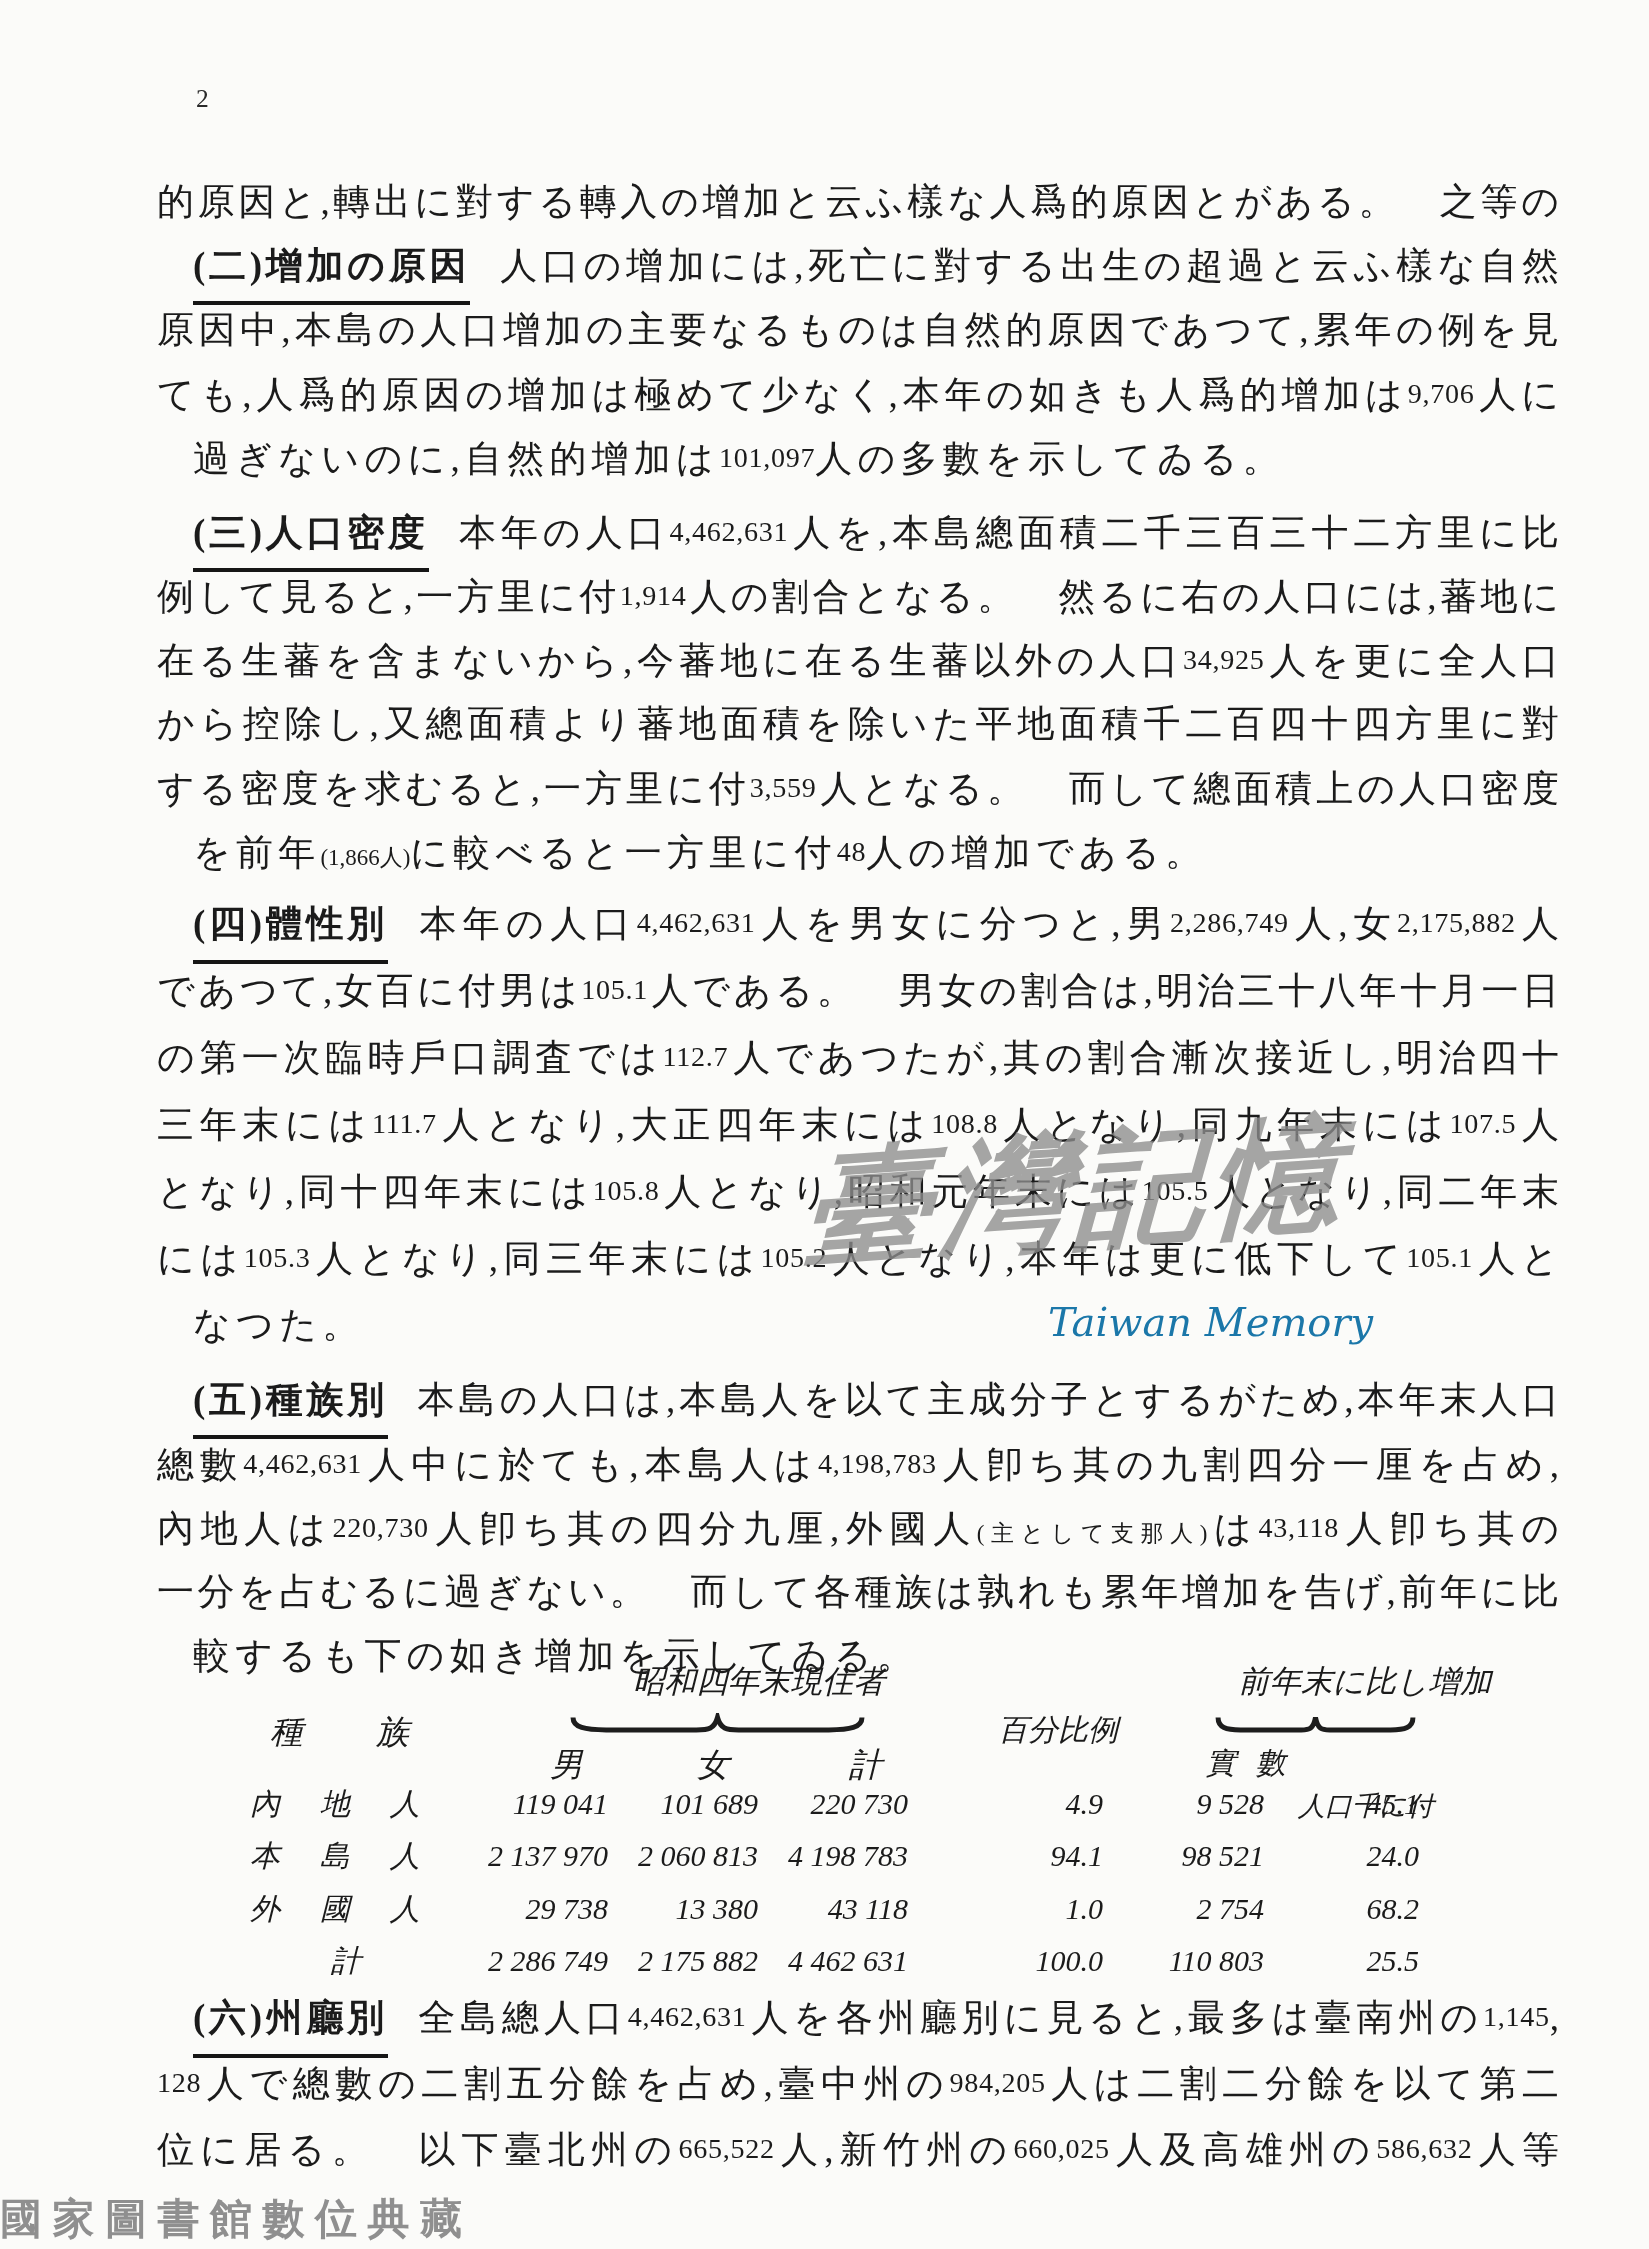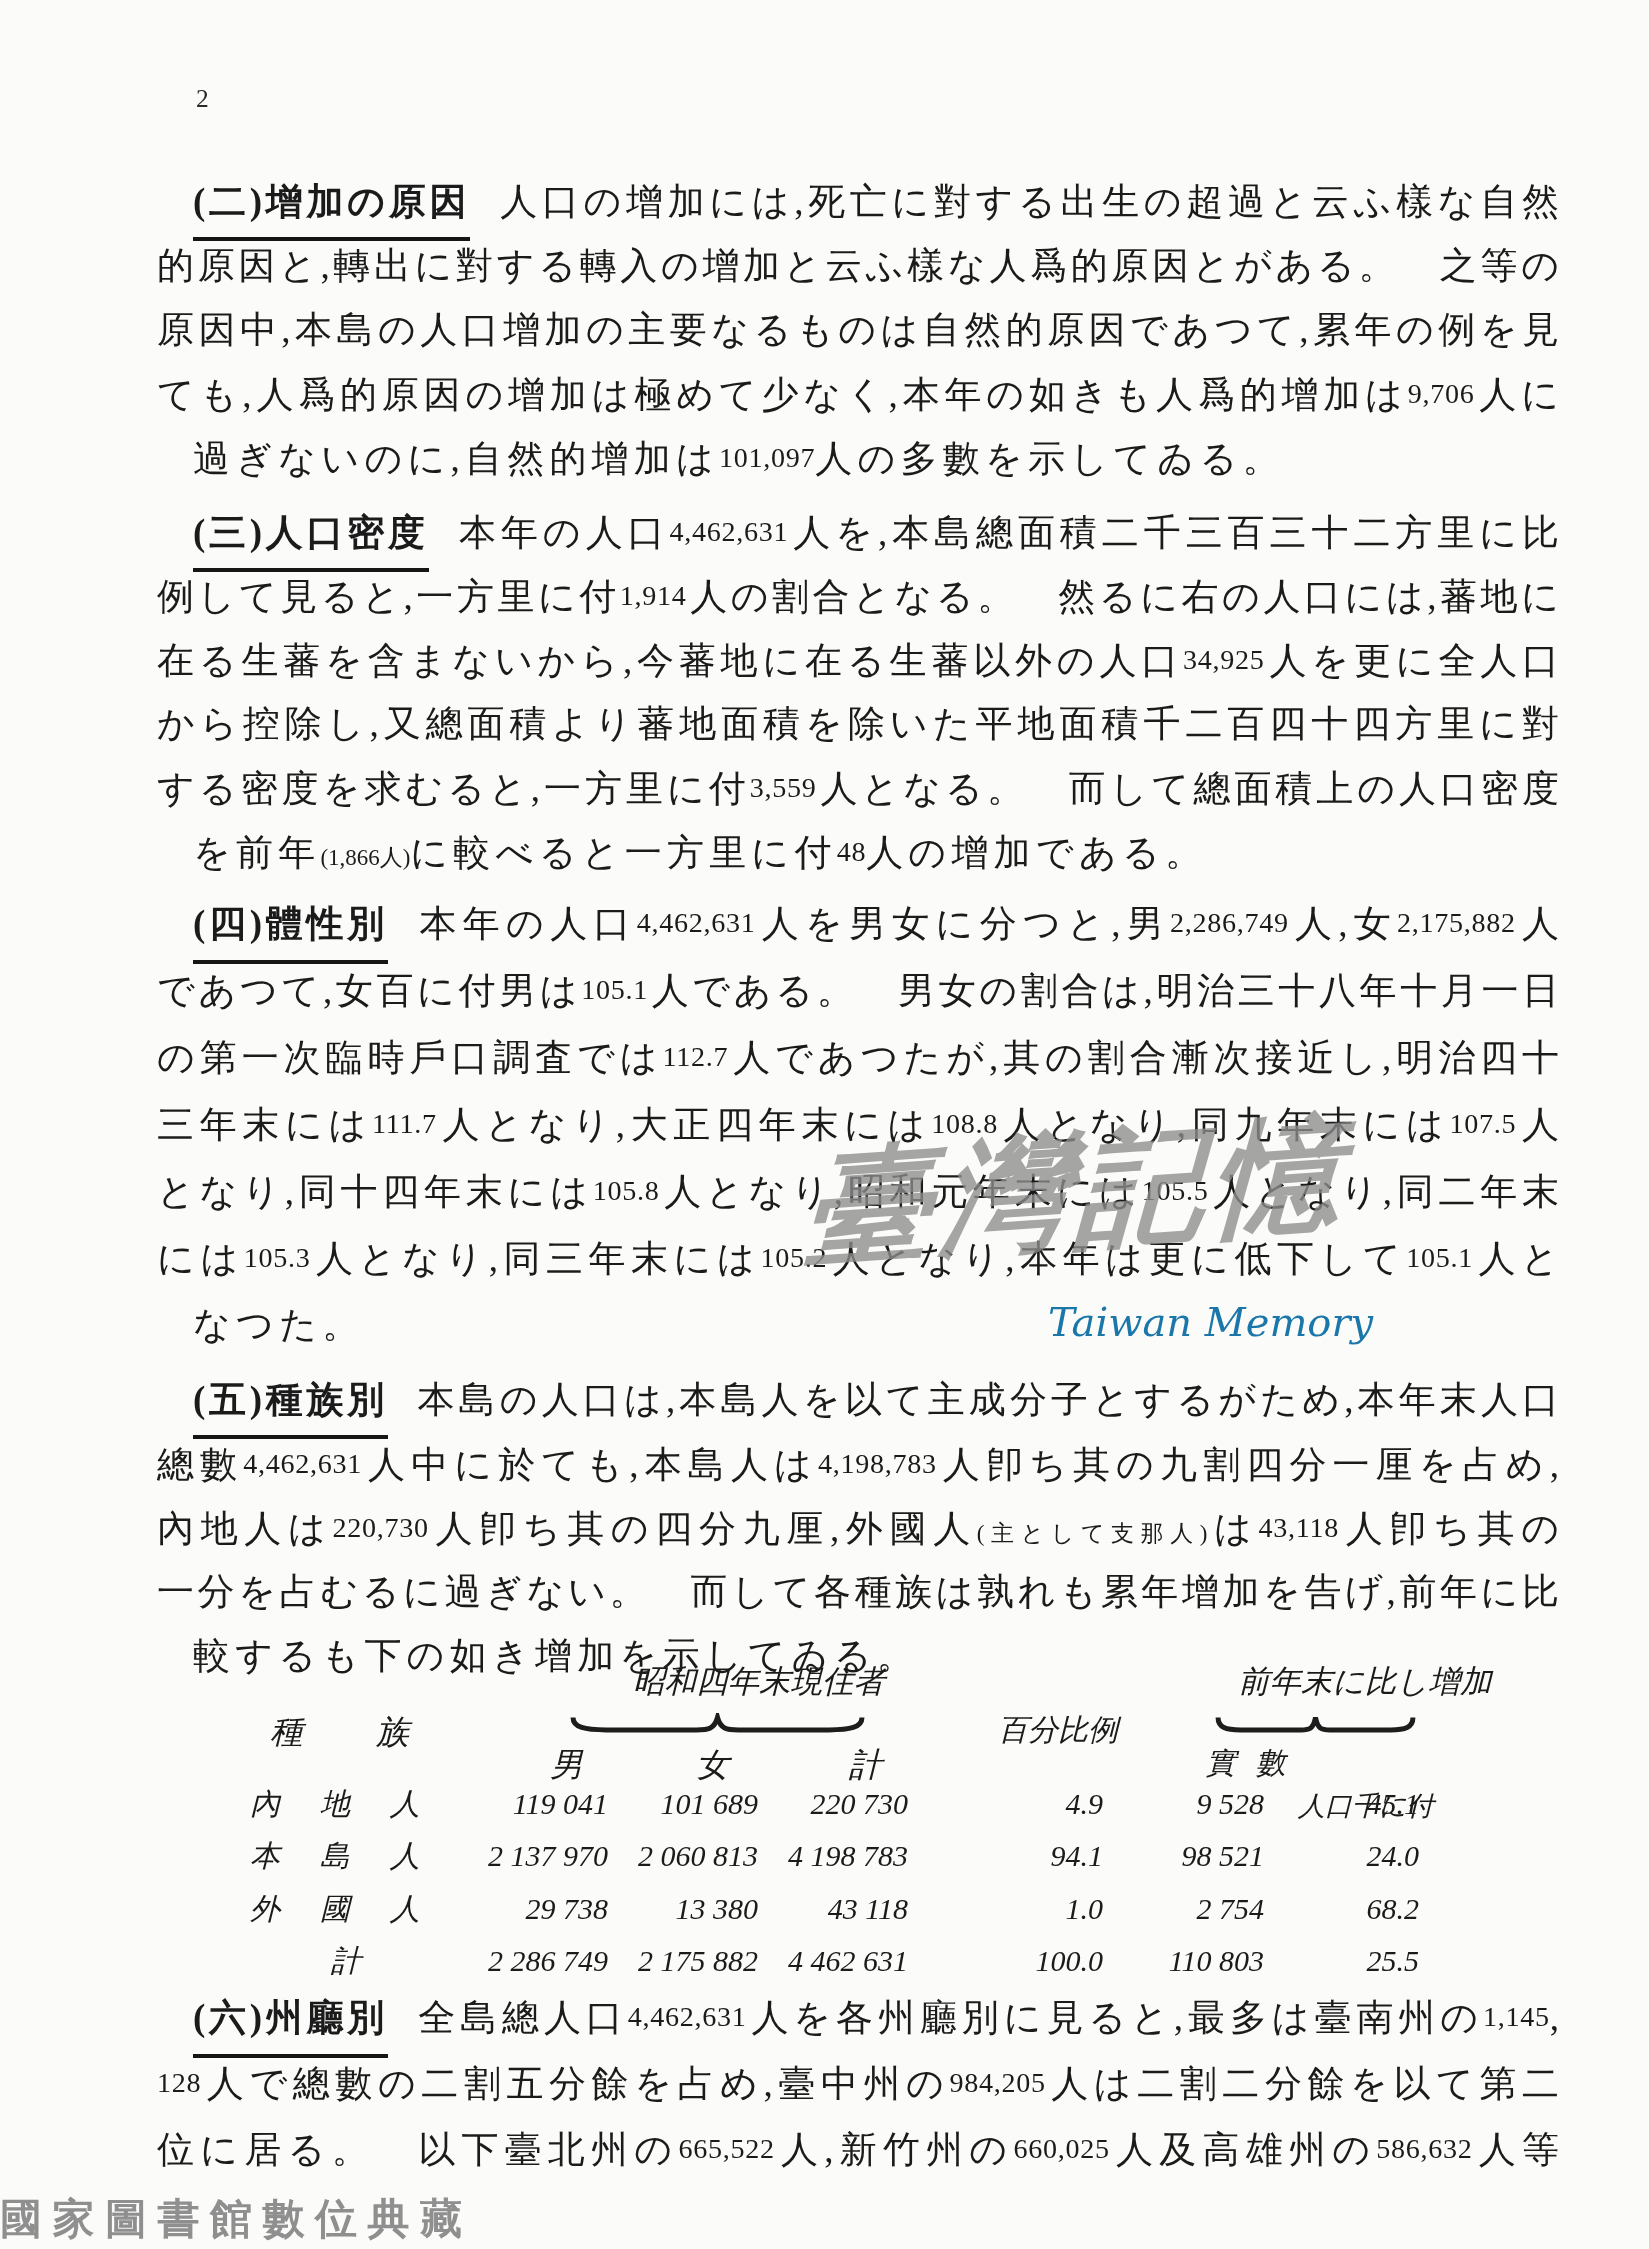--- a/index.html
+++ b/index.html
@@ -53,22 +53,22 @@
     position:absolute;left:0;top:2191px;width:1650px;
     font-size:42px;font-weight:bold;letter-spacing:10.5px;color:#8f8f8f;
   }
 </style>
 </head>
 <body>
 
 <div class="pagenum" style="left:196px;top:84px">2</div>
 
 <div class="para" id="p2" style="top:170px">
+  <div class="ln bodyline">的原因と,轉出に對する轉入の增加と云ふ樣な人爲的原因とがある。　之等の</div>
   <div class="ln first"><span class="phead">(二)增加の原因</span><span class="bodyline">人口の增加には,死亡に對する出生の超過と云ふ樣な自然</span></div>
-  <div class="ln bodyline">的原因と,轉出に對する轉入の增加と云ふ樣な人爲的原因とがある。　之等の</div>
   <div class="ln bodyline">原因中,本島の人口增加の主要なるものは自然的原因であつて,累年の例を見</div>
   <div class="ln bodyline">ても,人爲的原因の增加は極めて少なく,本年の如きも人爲的增加は<span class="num">9,706</span>人に</div>
   <div class="ln last bodyline">過ぎないのに,自然的增加は<span class="num">101,097</span>人の多數を示してゐる。</div>
 </div>
 
 <div class="para" id="p3" style="top:500px">
   <div class="ln first"><span class="phead">(三)人口密度</span><span class="bodyline">本年の人口<span class="num">4,462,631</span>人を,本島總面積二千三百三十二方里に比</span></div>
   <div class="ln bodyline">例して見ると,一方里に付<span class="num">1,914</span>人の割合となる。　然るに右の人口には,蕃地に</div>
   <div class="ln bodyline">在る生蕃を含まないから,今蕃地に在る生蕃以外の人口<span class="num">34,925</span>人を更に全人口</div>
   <div class="ln bodyline">から控除し,又總面積より蕃地面積を除いた平地面積千二百四十四方里に對</div>

